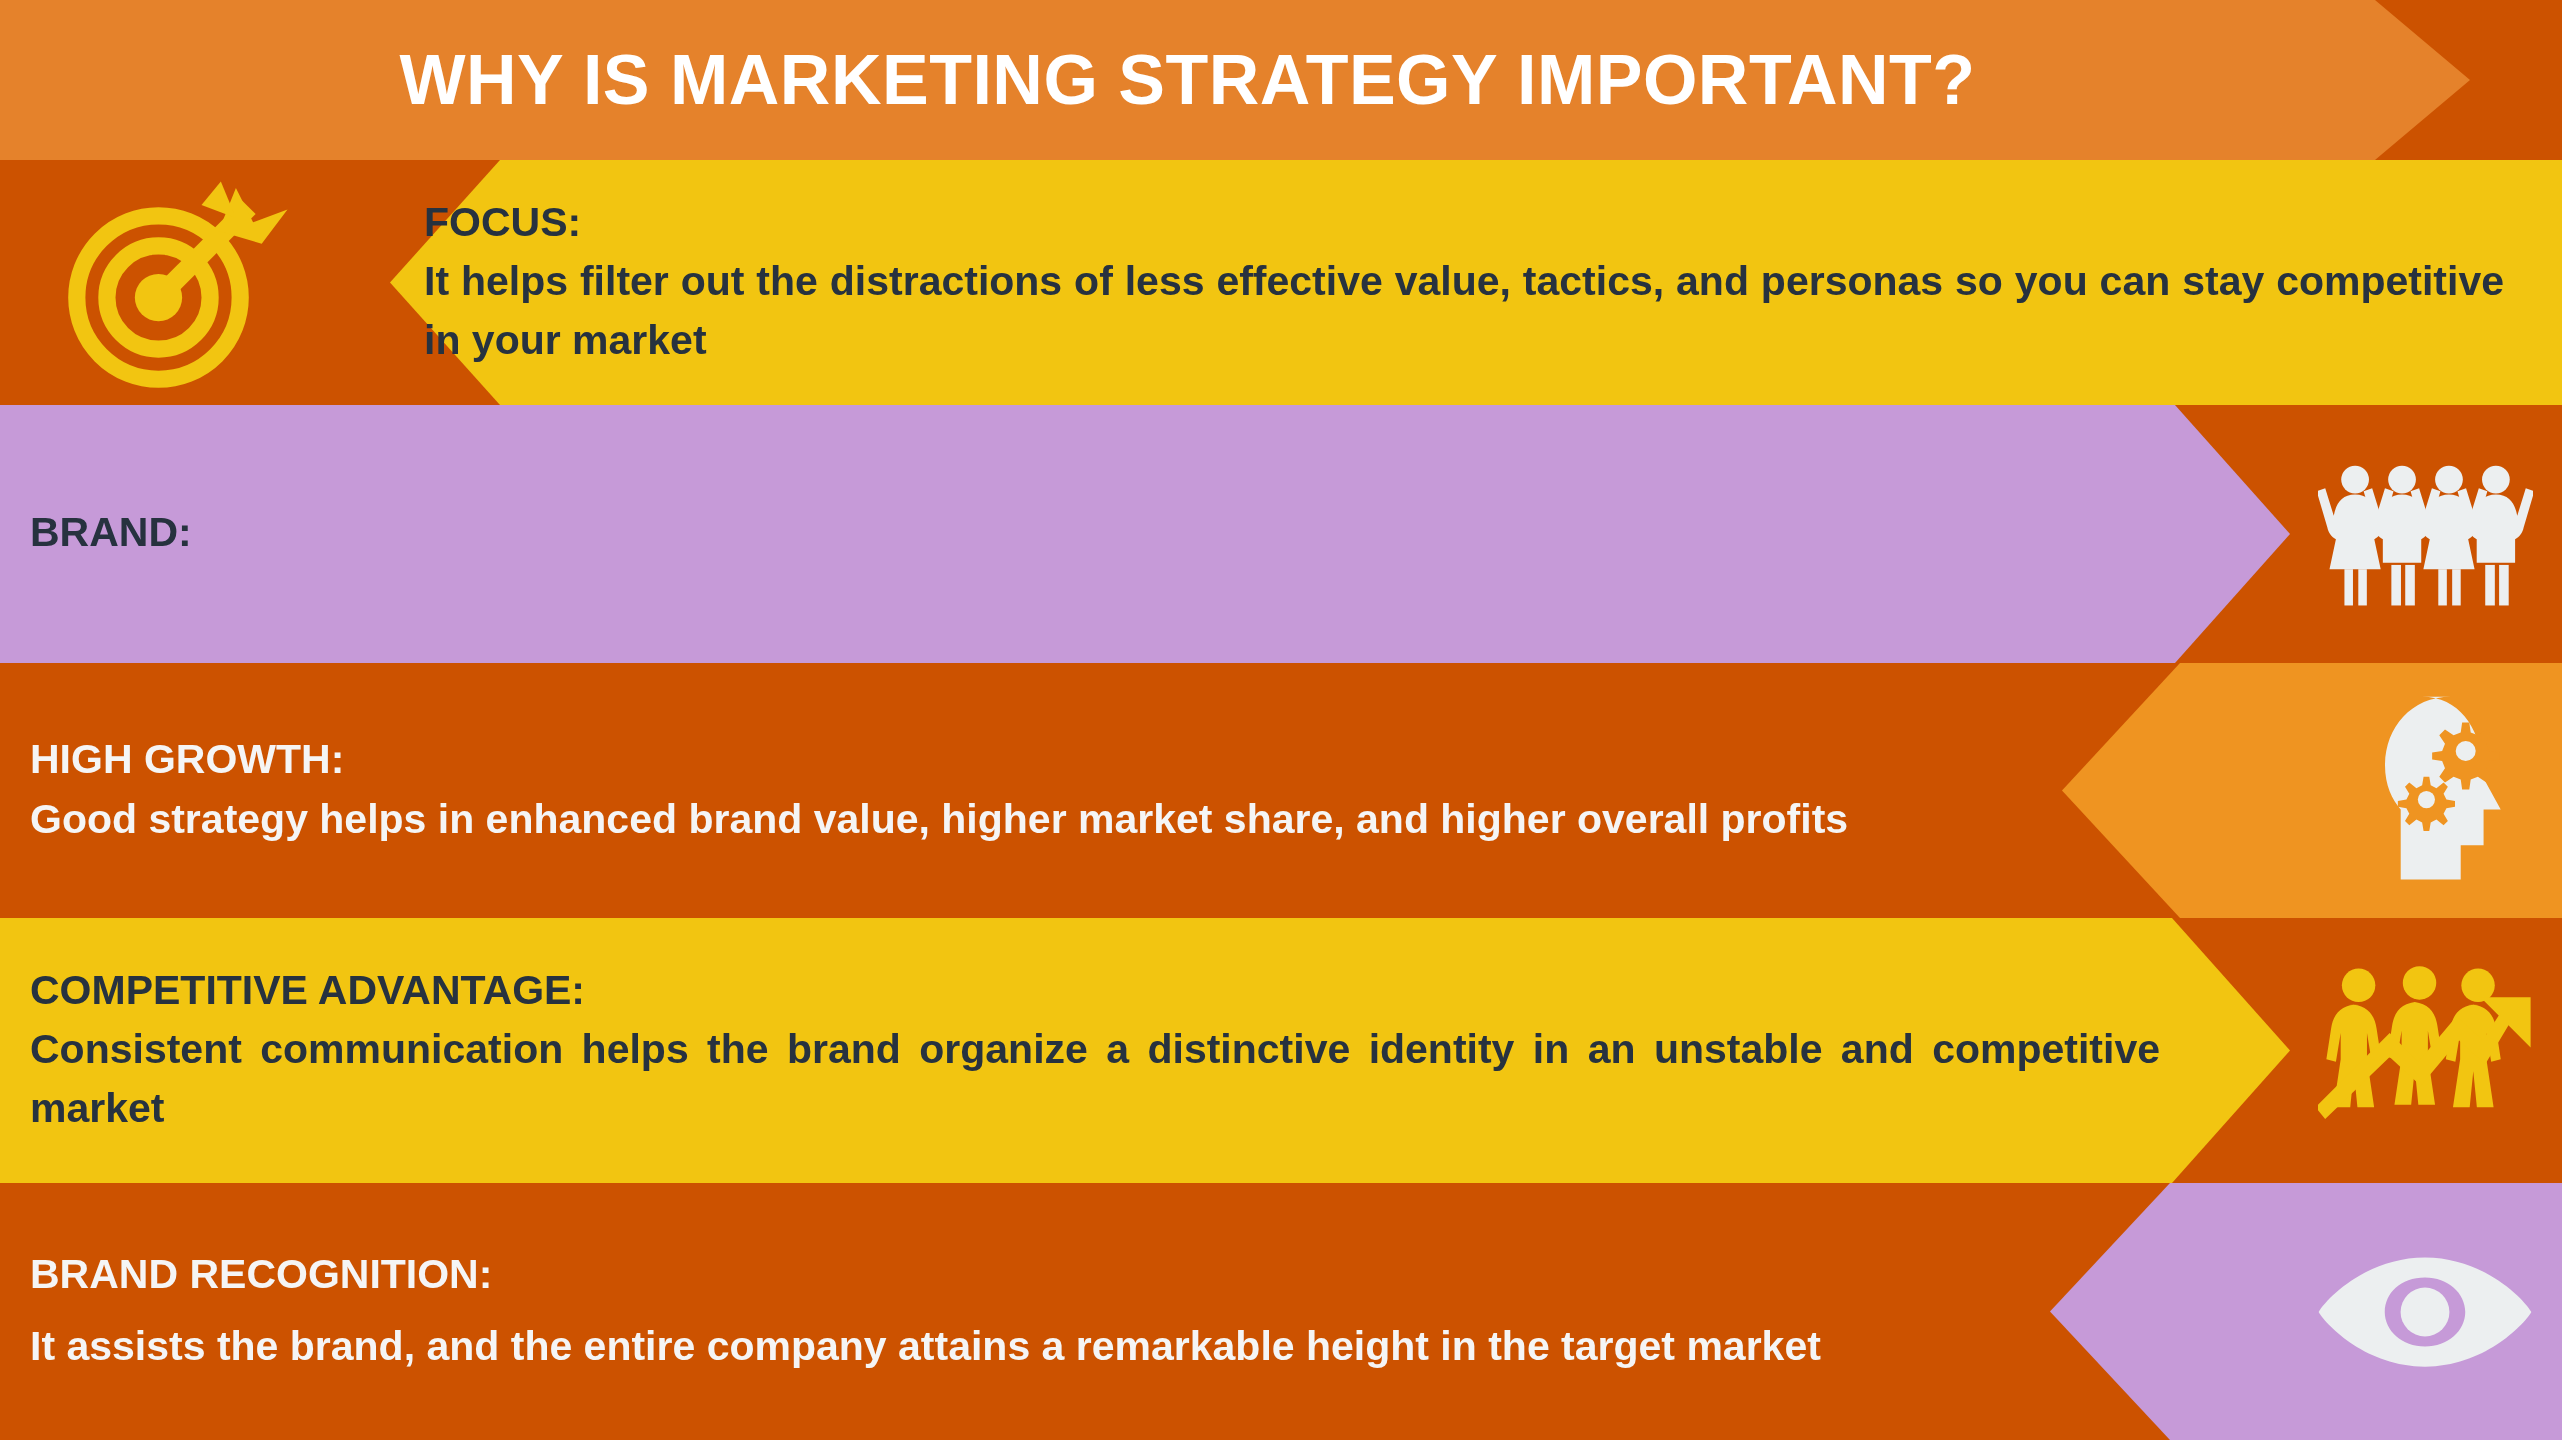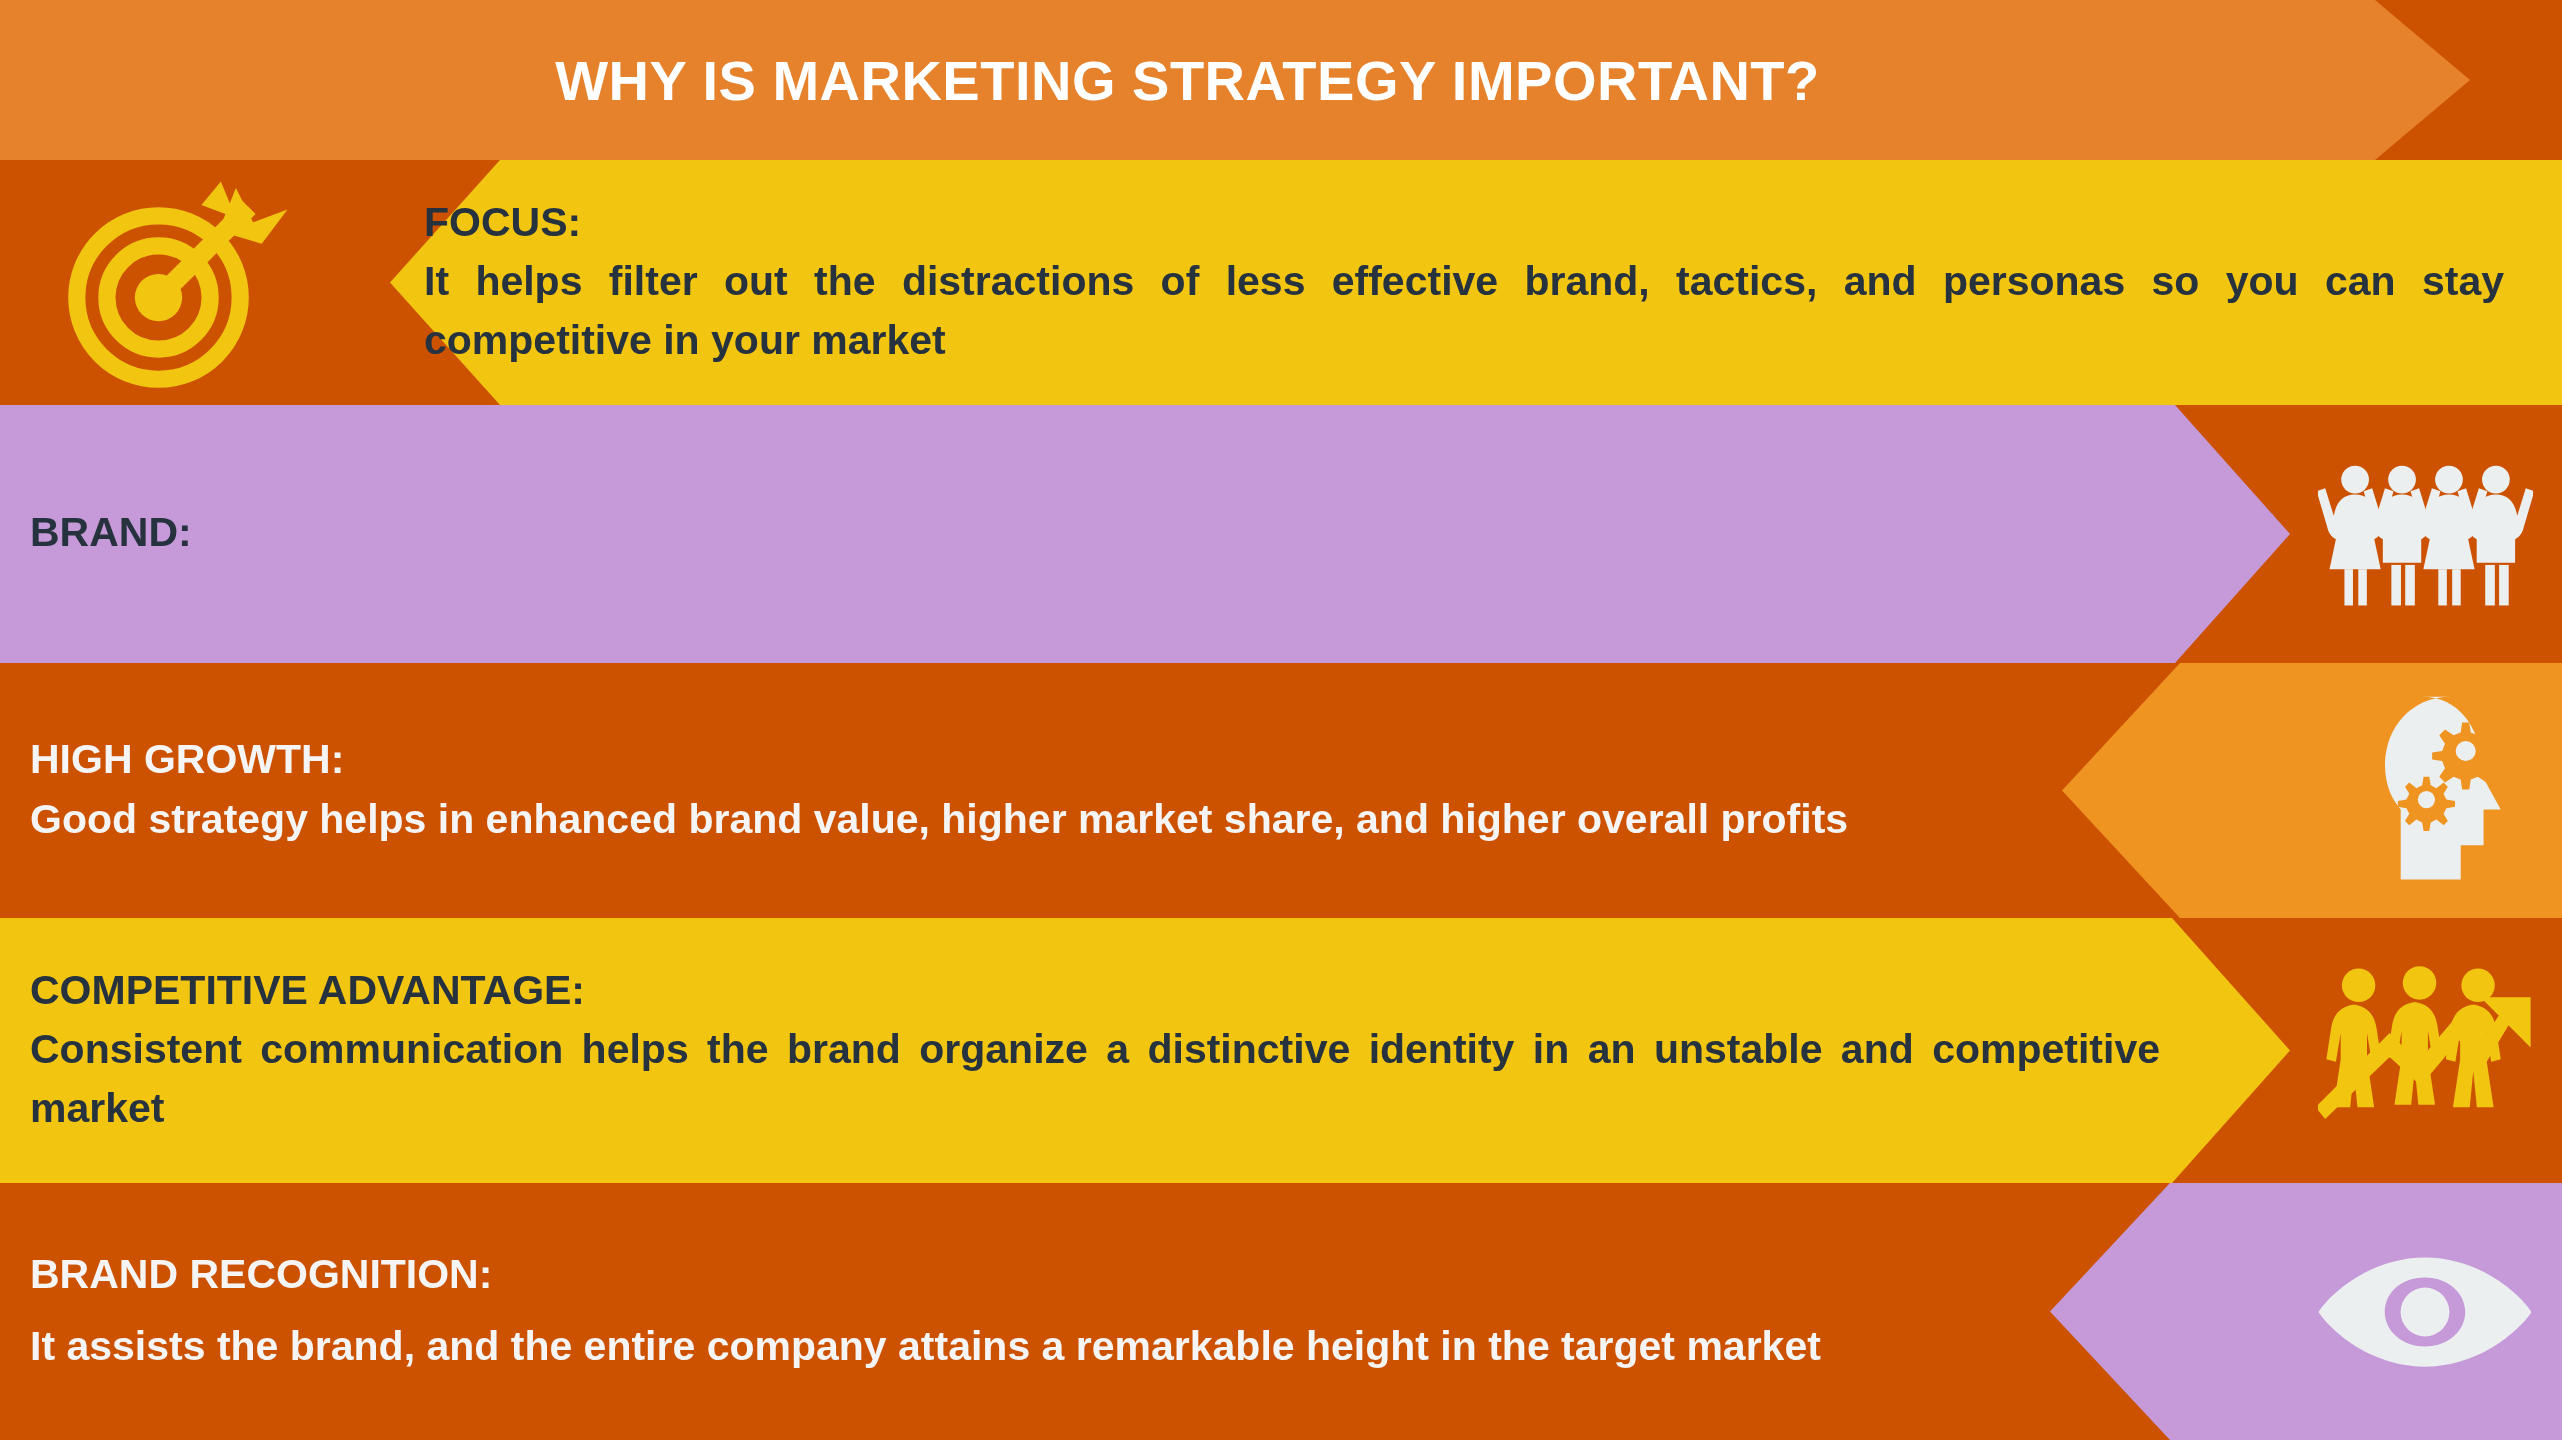--- a/index.html
+++ b/index.html
@@ -19,21 +19,21 @@
   }
   .title-chevron{
     position:absolute;left:0;top:0;width:2470px;height:160px;
     background:#E5822B;
     clip-path:polygon(0 0, 2375px 0, 2470px 80px, 2375px 160px, 0 160px);
   }
   .title-text{
     position:absolute;left:0;top:0;width:2375px;height:160px;
     display:flex;align-items:center;justify-content:center;
     color:#FFFFFF;
-    font-size:56px;font-weight:bold;
+    font-size:70px;font-weight:bold;
     letter-spacing:0.5px;
     white-space:nowrap;
     text-align:center;
   }
 
   
   .row{position:absolute;left:0;width:2562px;}
   .row-bg{position:absolute;inset:0;}
   .panel{position:absolute;top:0;height:100%;}
   .text-wrap{
@@ -124,21 +124,21 @@
         </g>
         <circle cx="50" cy="57" r="11" fill="#F2C511"></circle>
         <path d="M44 63 L92 15" stroke="#F2C511" stroke-width="9" fill="none"></path>
         <path d="M86 6 L94 22 L110 16 L98 32 L78 26 Z" fill="#F2C511"></path>
         <path d="M79 3 L86 20 L70 14 Z" fill="#F2C511"></path>
       </svg>
     </div>
     <div class="panel"></div>
     <div class="text-wrap">
       <div class="head">FOCUS:</div>
-      <div class="body-text">It helps filter out the distractions of less effective brand, tactics, and personas so you can stay competitive in your market</div>
+      <div class="body-text">It helps filter out the distractions of less effective value, tactics, and personas so you can stay competitive in your market</div>
     </div>
   </div>
 
   <div class="row" id="row-impact">
     <div class="row-bg"></div>
     <div class="panel"></div>
     <div class="text-wrap">
       <div class="head">BRAND:</div>
     </div>
     <div class="icon-box">

